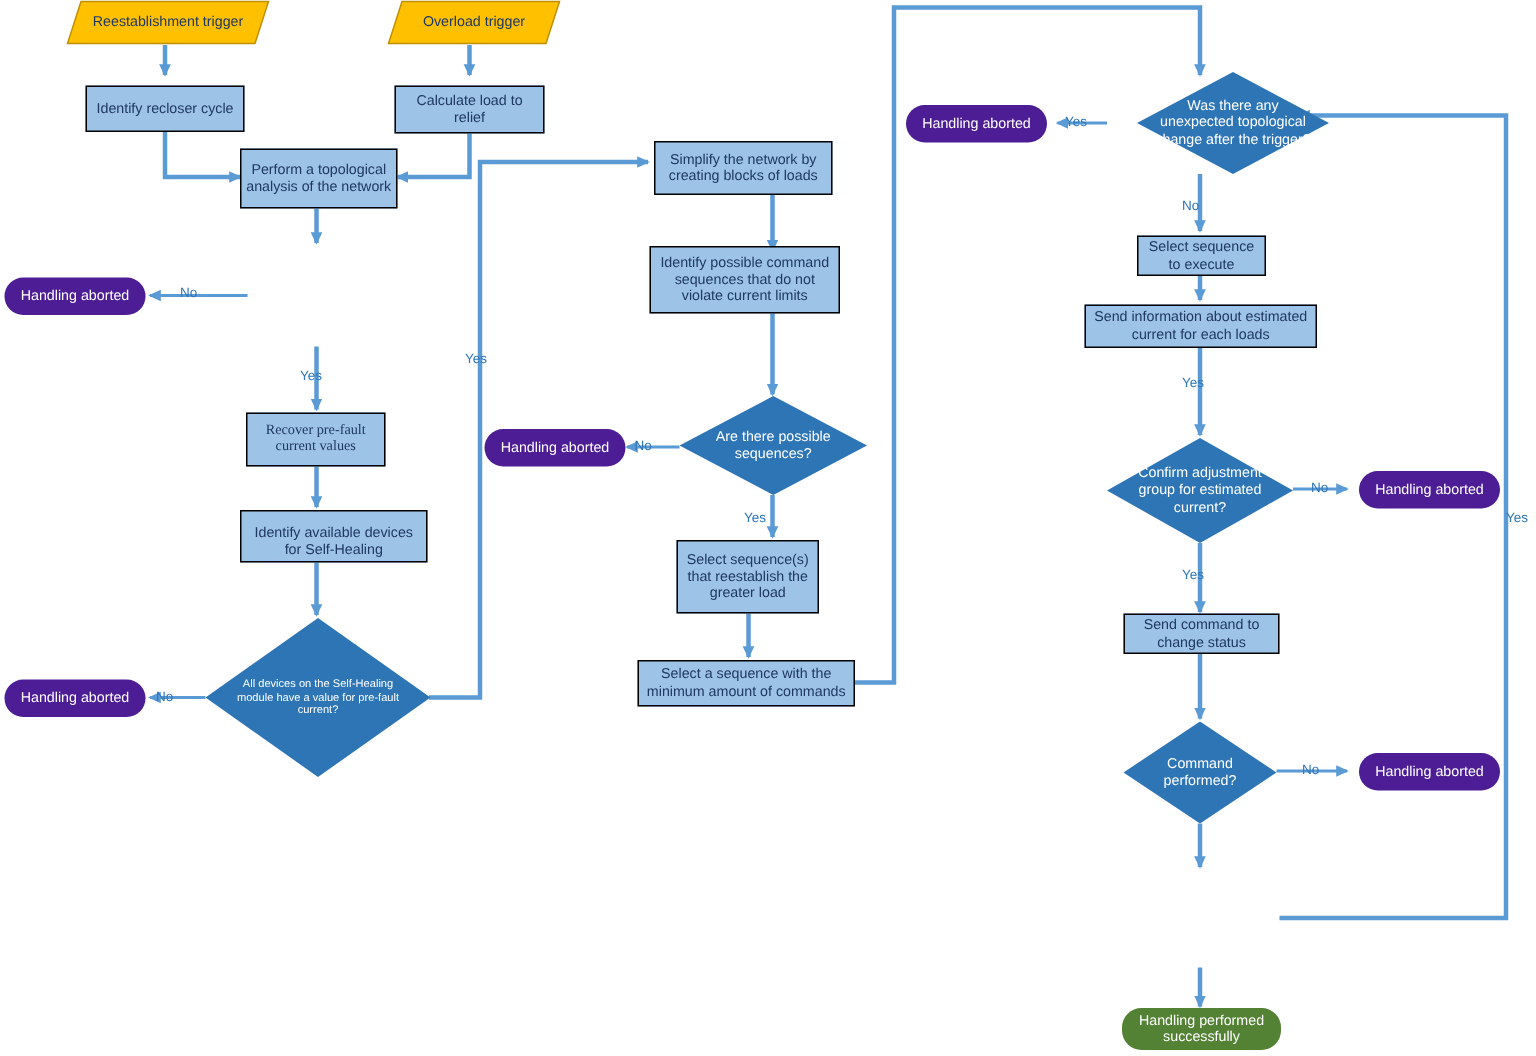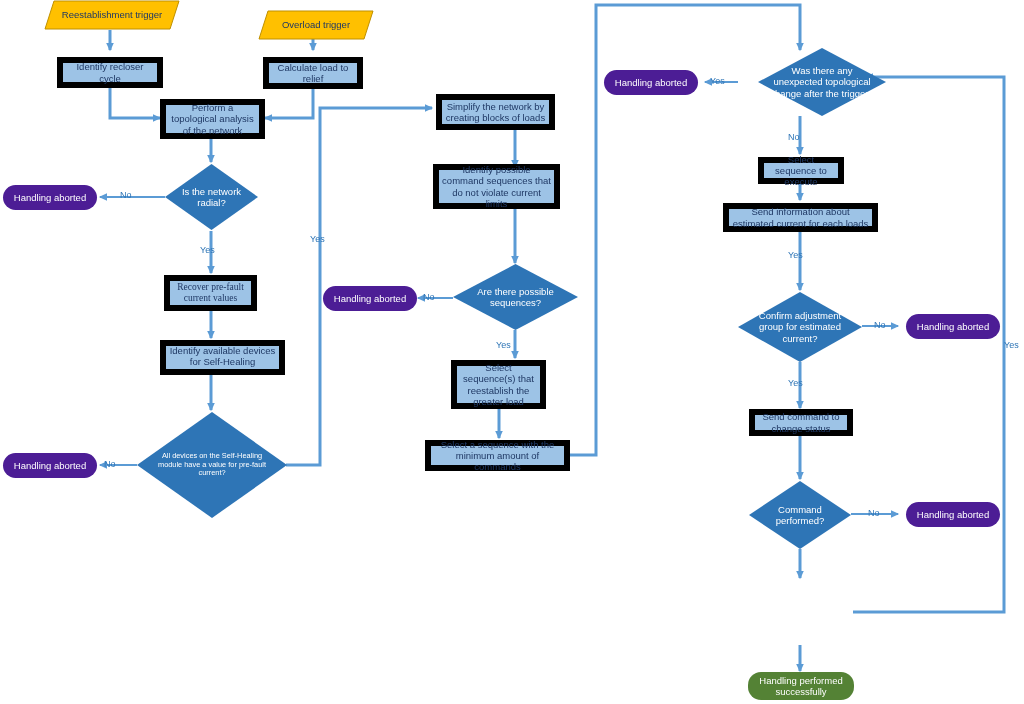--- a/index.html
+++ b/index.html
@@ -1,20 +1,20 @@
 <!DOCTYPE html>
 <html><head>
 <meta charset="utf-8">
 <style>
   html,body{margin:0;padding:0;background:#ffffff;}
   body{width:1024px;height:704px;overflow:hidden;font-family:"Liberation Sans",sans-serif;}
   #stage{position:relative;width:1024px;height:610px;background:#fff;}
   #wires{position:absolute;left:0;top:0;width:1024px;height:704px;}
   .node{position:absolute;box-sizing:border-box;display:flex;align-items:center;justify-content:center;text-align:center;line-height:1.18;}
-  .proc{background:#9dc3e6;border:6px solid #000000;color:#1f3864;font-size:9.5px;padding:2px 3px;}
+  .proc{background:#9dc3e6;border:1px solid #000000;color:#1f3864;font-size:9.5px;padding:2px 3px;}
   .decision-wrap{position:absolute;}
   .decision-wrap svg{position:absolute;left:0;top:0;}
   .decision-txt{position:absolute;left:0;top:0;width:100%;height:100%;display:flex;align-items:center;justify-content:center;text-align:center;color:#ffffff;font-size:9.5px;line-height:1.2;padding:0 6px;box-sizing:border-box;}
   .abort{background:#4c1d95;border-radius:13px;color:#ffffff;font-size:9.5px;}
   .success{background:#548235;border-radius:13px;color:#ffffff;font-size:9.5px;}
   .edge-label{position:absolute;color:#2e75b6;font-size:9px;font-family:"Liberation Sans",sans-serif;white-space:nowrap;}
   .par{position:absolute;}
   .par .shape{position:absolute;left:0;top:0;}
   .par .lbl{position:absolute;left:0;top:0;width:100%;height:100%;display:flex;align-items:center;justify-content:center;text-align:center;color:#1f3864;font-size:9.5px;line-height:1.2;}
 </style>
@@ -116,45 +116,39 @@
     </g>
   </svg>
 
   <div class="par" style="left:44px;top:0px;width:136px;height:30px;">
     <svg class="shape" width="136" height="30" viewBox="0 0 136 30">
       <polygon points="10,1 135,1 126,29 1,29" fill="#ffc000" stroke="#bf9000" stroke-width="1"></polygon>
     </svg>
     <div class="lbl">Reestablishment trigger</div>
   </div>
 
-  <div class="par" style="left:258px;top:0px;width:116px;height:30px;margin-top:10px;">
+  <div class="par" style="left:258px;top:0px;width:116px;height:30px;">
     <svg class="shape" width="116" height="30" viewBox="0 0 116 30">
       <polygon points="10,1 115,1 106,29 1,29" fill="#ffc000" stroke="#bf9000" stroke-width="1"></polygon>
     </svg>
     <div class="lbl">Overload trigger</div>
   </div>
 
   <div class="node proc" style="left:57px;top:57px;width:106px;height:31px;">
     <span>Identify recloser cycle</span>
   </div>
 
   <div class="node proc" style="left:263px;top:57px;width:100px;height:32px;">
     <span>Calculate load to relief</span>
   </div>
 
   <div class="node proc" style="left:160px;top:99px;width:105px;height:40px;">
     <span>Perform a topological analysis of the network</span>
   </div>
 
-  <div class="decision-wrap" style="left:165px;top:164px;width:93px;height:66px;">
-    <svg width="93" height="66" viewBox="0 0 93 66">
-      <polygon points="46.5,0 93,33 46.5,66 0,33" fill="#2e75b6"></polygon>
-    </svg>
-    <div class="decision-txt">Is the network radial?</div>
-  </div>
 
   <div class="node abort" style="left:3px;top:185px;width:94px;height:25px;">
     <span>Handling aborted</span>
   </div>
   <div class="edge-label" style="left:120px;top:190px;">No</div>
   <div class="edge-label" style="left:200px;top:245px;">Yes</div>
 
   <div class="node proc" style="left:164px;top:275px;width:93px;height:36px;font-family:Liberation Serif, serif;">
     <span>Recover pre-fault current values</span>
   </div>

